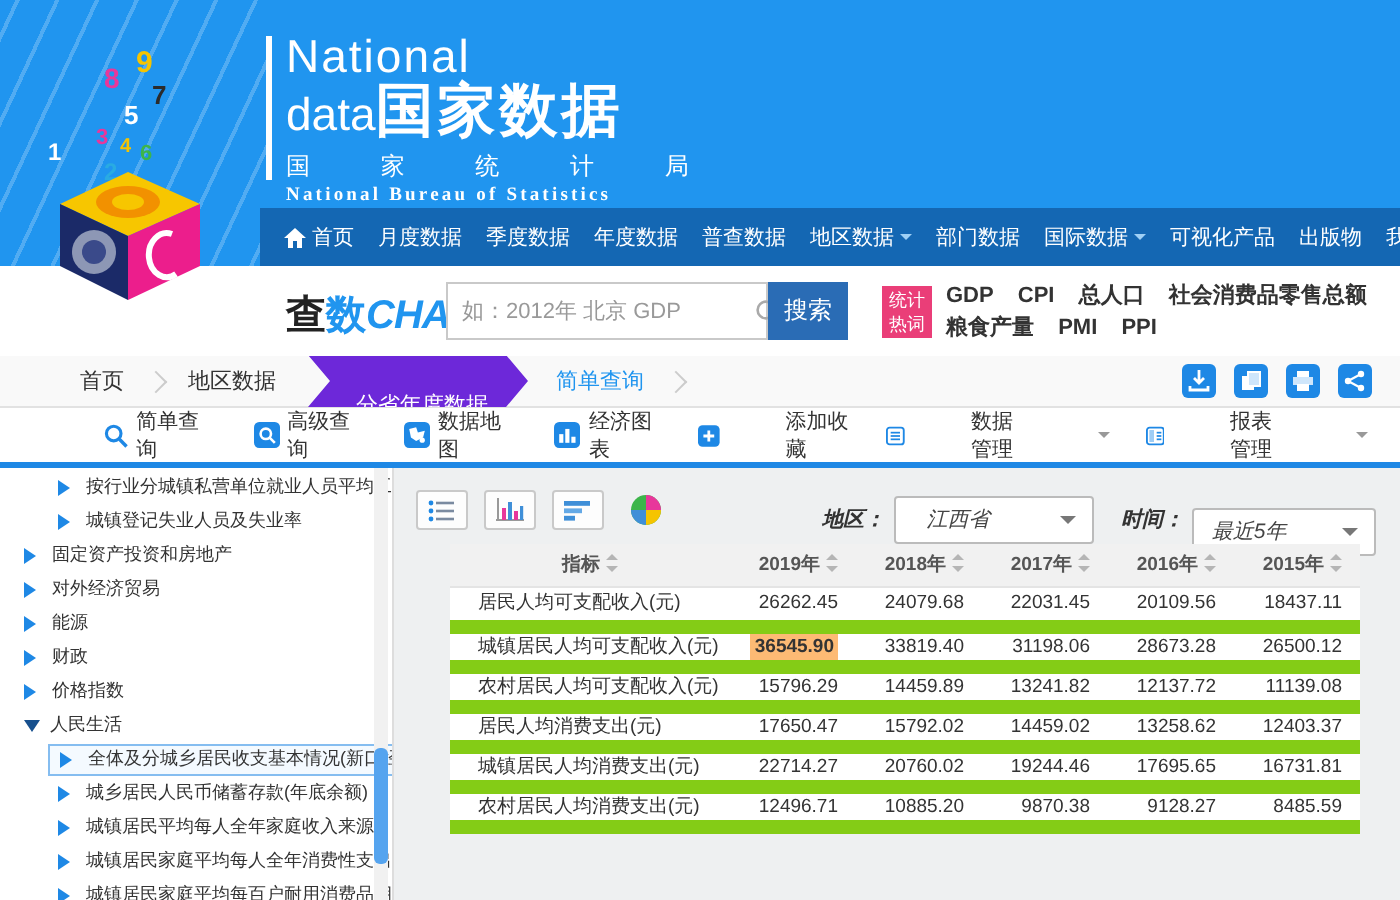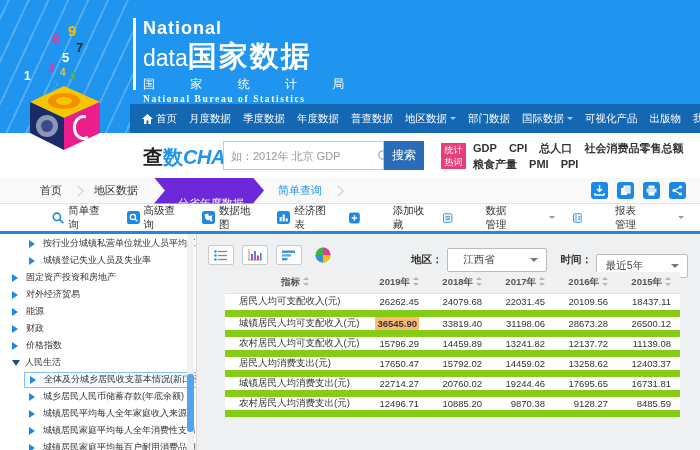--- a/index.html
+++ b/index.html
@@ -7,21 +7,21 @@
   body { font-family:"Liberation Sans","DejaVu Sans",sans-serif; background:#fff; position:relative; }
 
   
   .banner { position:absolute; left:0; top:0; width:700px; height:133px; background:#2095ef; }
   .streaks { position:absolute; left:0; top:0; width:135px; height:133px; overflow:hidden;
     background:repeating-linear-gradient(115deg, rgba(255,255,255,0) 0 7px, rgba(255,255,255,.22) 7px 9px, rgba(255,255,255,0) 9px 18px); }
   .logo-cube { position:absolute; left:12px; top:14px; z-index:6; }
   .brand { position:absolute; left:133px; top:16px; color:#fff; }
   .brand-bar { position:absolute; left:0; top:2px; width:3px; height:72px; background:#fff; }
   .brand-text { padding-left:10px; }
-  .brand-l1 { font-size:18px; font-weight:700; line-height:25px; letter-spacing:1px; }
+  .brand-l1 { font-size:23px; font-weight:400; line-height:25px; letter-spacing:1px; }
   .brand-l2 { font-size:23px; line-height:30px; white-space:nowrap; }
   .brand-l2 .cn { font-size:29px; font-weight:bold; letter-spacing:2px; }
   .bureau-cn { font-size:12px; letter-spacing:16px; margin-top:3px; white-space:nowrap; }
   .bureau-en { font-family:"Liberation Serif","DejaVu Serif",serif; font-size:9.5px; font-weight:bold; letter-spacing:1.6px; margin-top:1px; white-space:nowrap; }
 
   
   .navbar { position:absolute; left:130px; top:104px; width:570px; height:29px; background:#1467b3;
     display:flex; align-items:center; padding:0 8px; color:#fff; font-size:10.5px; white-space:nowrap; overflow:hidden; }
   .nav-item { display:flex; align-items:center; padding:0 4px; cursor:pointer; }
   .nav-item svg { margin-right:3px; }
@@ -72,21 +72,21 @@
   .sb-item.selected { padding-left:24px; }
   .sel-box { display:flex; align-items:center; border:1px solid #85bdf0; background:#f4faff; padding:0 4px 0 5px; height:16px; }
   .sb-scroll-track { position:absolute; right:2px; top:0; width:7px; height:216px; background:#f1f1f1; }
   .sb-scroll-thumb { position:absolute; right:2px; top:140px; width:7px; height:58px; background:#55a4ef; border-radius:3px; }
 
   
   .main { position:absolute; left:198px; top:0; width:502px; height:216px; }
   .viewbar { position:absolute; left:10px; top:11px; display:flex; gap:8px; align-items:center; }
   .view-btn { width:26px; height:20px; background:#fdfdfd; border:1px solid #c9c9c9; border-radius:2px; display:flex; align-items:center; justify-content:center; cursor:pointer; }
   .view-btn.noborder { border-color:transparent; background:transparent; }
-  .filters { position:absolute; right:12px; top:8px; display:flex; align-items:center; font-size:10.5px; color:#333; }
+  .filters { position:absolute; right:12px; top:8px; display:flex; align-items:center; font-size:10.5px; color:#333;font-style:italic; }
   .filter-label { font-weight:bold; margin-right:4px; }
   .select { width:100px; height:24px; background:#fff; border:1px solid #bbb; border-radius:2px; display:flex; align-items:center; cursor:pointer; font-size:10.5px; color:#444; position:relative;gap:25px; }
   .select .val { flex:1; text-align:center; padding-left:6px; }
   .select .dd-caret { width:0; height:0; border:4px solid transparent; border-top-color:#777; margin:4px 8px 0 0; }
   .select.time { width:92px; margin-right:0;margin-top:12px; }
   .filters .gap { width:14px; }
 
   
   .data-table { position:absolute; left:27px; top:38px; width:455px; border-collapse:collapse; background:#fff; font-size:9.5px; color:#333; table-layout:fixed; }
   .data-table th { background:#f1f1f1; font-weight:bold; color:#555; height:21px; border-bottom:1px solid #e4e4e4; cursor:pointer; }

